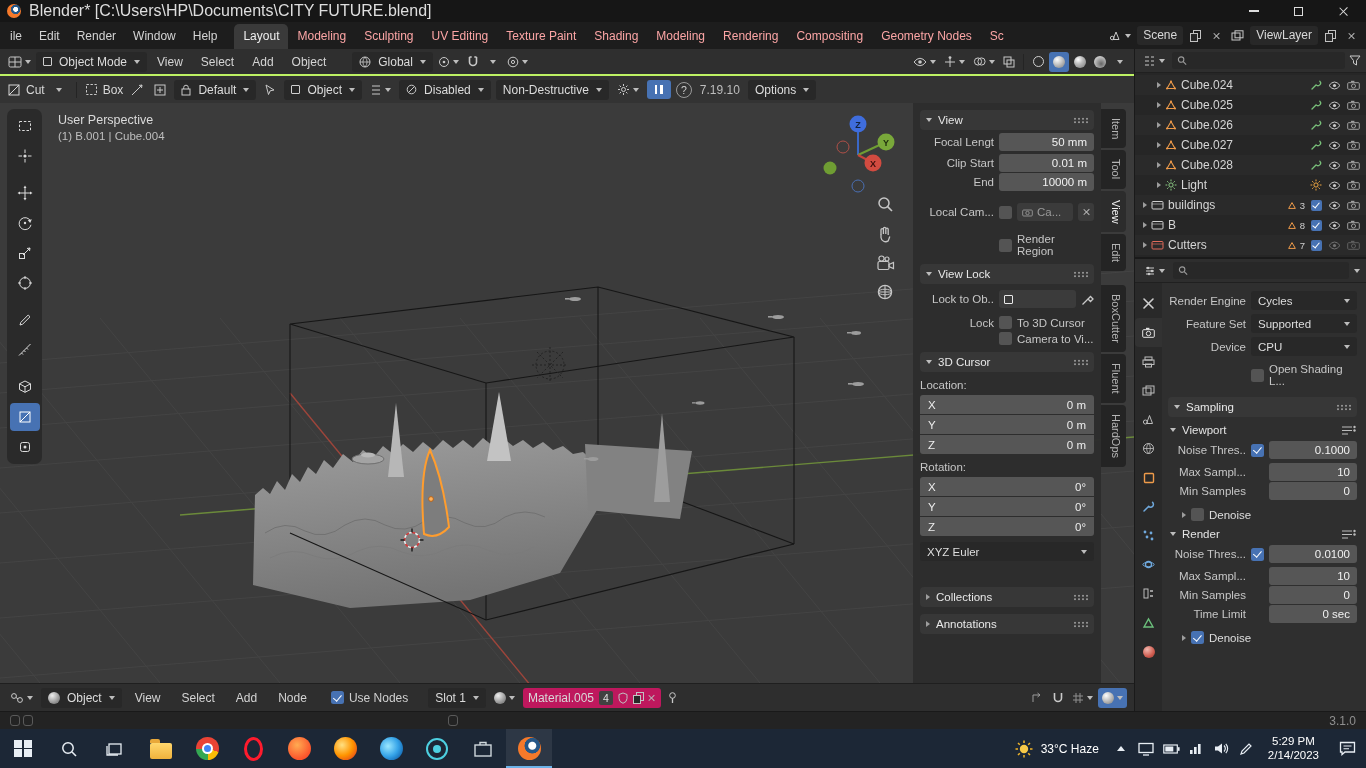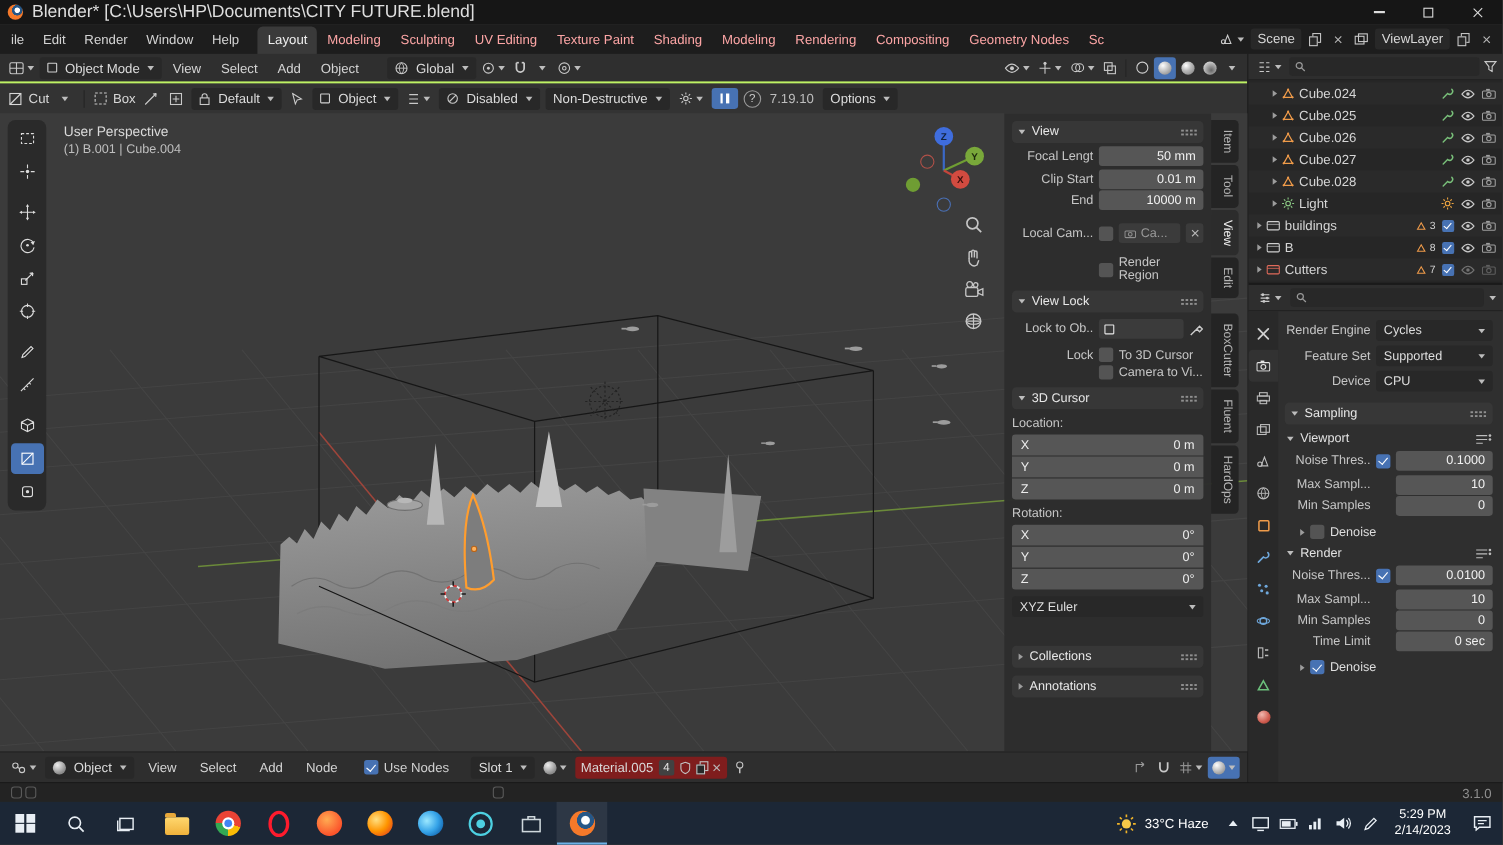--- a/index.html
+++ b/index.html
@@ -101,21 +101,21 @@
 .ptabs{width:27px;background:#292929;padding-top:6px;display:flex;flex-direction:column;align-items:center;flex:none}
 .ptab{width:27px;height:29px;display:flex;align-items:center;justify-content:center}
 .ptab.active{background:#323232;border-radius:4px 0 0 4px}
 .pcontent{flex:1;padding:8px 9px 0 6px;font-size:11.5px;overflow:hidden}
 .prow{display:flex;align-items:center;margin-bottom:4px;gap:5px}
 .plabel{width:78px;flex:none;text-align:right;color:#c6c6c6;white-space:nowrap;overflow:hidden}
 .sp13{width:13px;flex:none}
 .subhdr{display:flex;align-items:center;gap:6px;color:#e3e3e3;margin:7px 0 5px 2px}
 
 .node-hdr{height:28px;background:#2e2e2e;border-top:1px solid #1f1f1f;display:flex;align-items:center;gap:5px;padding:0 7px}
-.matfield{background:#7f1d1d;border-radius:3px;height:20px;display:flex;align-items:center;gap:5px;padding:0 5px;white-space:nowrap}
+.matfield{background:#be185d;border-radius:3px;height:20px;display:flex;align-items:center;gap:5px;padding:0 5px;white-space:nowrap}
 .count-badge{background:#414141;border-radius:2px;padding:1px 4px;font-size:10.5px;color:#e2e2e2}
 
 .statusbar{height:18px;background:#232323;display:flex;align-items:center;padding:0 10px;color:#8f8f8f;border-top:1px solid #191919}
 .chip{width:10px;height:11px;border:1px solid #5a5a5a;border-radius:3px;margin-right:3px}
 .taskbar{height:39px;background:#1c2736;display:flex;align-items:stretch}
 .tb-btn{width:46px;display:flex;align-items:center;justify-content:center;flex:none}
 .tb-btn.active{background:rgba(255,255,255,.08);box-shadow:inset 0 -2px 0 #6cb2e8}
 .tray{margin-left:auto;display:flex;align-items:center}
 .tray-ic{width:25px;display:flex;align-items:center;justify-content:center;height:100%}
 .clock{text-align:center;color:#fff;font-size:11.5px;line-height:13.5px;padding:0 9px;white-space:nowrap}
@@ -1147,20 +1147,25 @@
               <span class="caret" style="margin-left:auto"></span>
             </div>
       </div>
       <div class="prow">
         <span class="plabel">Device</span>
         <div class="ddw" style="flex:1">
               <span>CPU</span>
               <span class="caret" style="margin-left:auto"></span>
             </div>
       </div>
+      <div class="prow" style="margin-top:7px">
+        <span class="plabel"></span>
+        <span class="chk"></span>
+        <span style="color:#c6c6c6">Open Shading L...</span>
+      </div>
       <div class="sec-hdr" style="margin-top:10px">
         <span class="caret"></span>
         <span>Sampling</span>
         <span class="grip"></span>
       </div>
       <div class="subhdr">
         <span class="caret"></span>
         <span>Viewport</span>
         <svg width="16" height="11" viewBox="0 0 16 11" style="margin-left:auto">
               <path d="M1 2 H11 M1 5.5 H11 M1 9 H7" stroke="#bdbdbd"></path>

